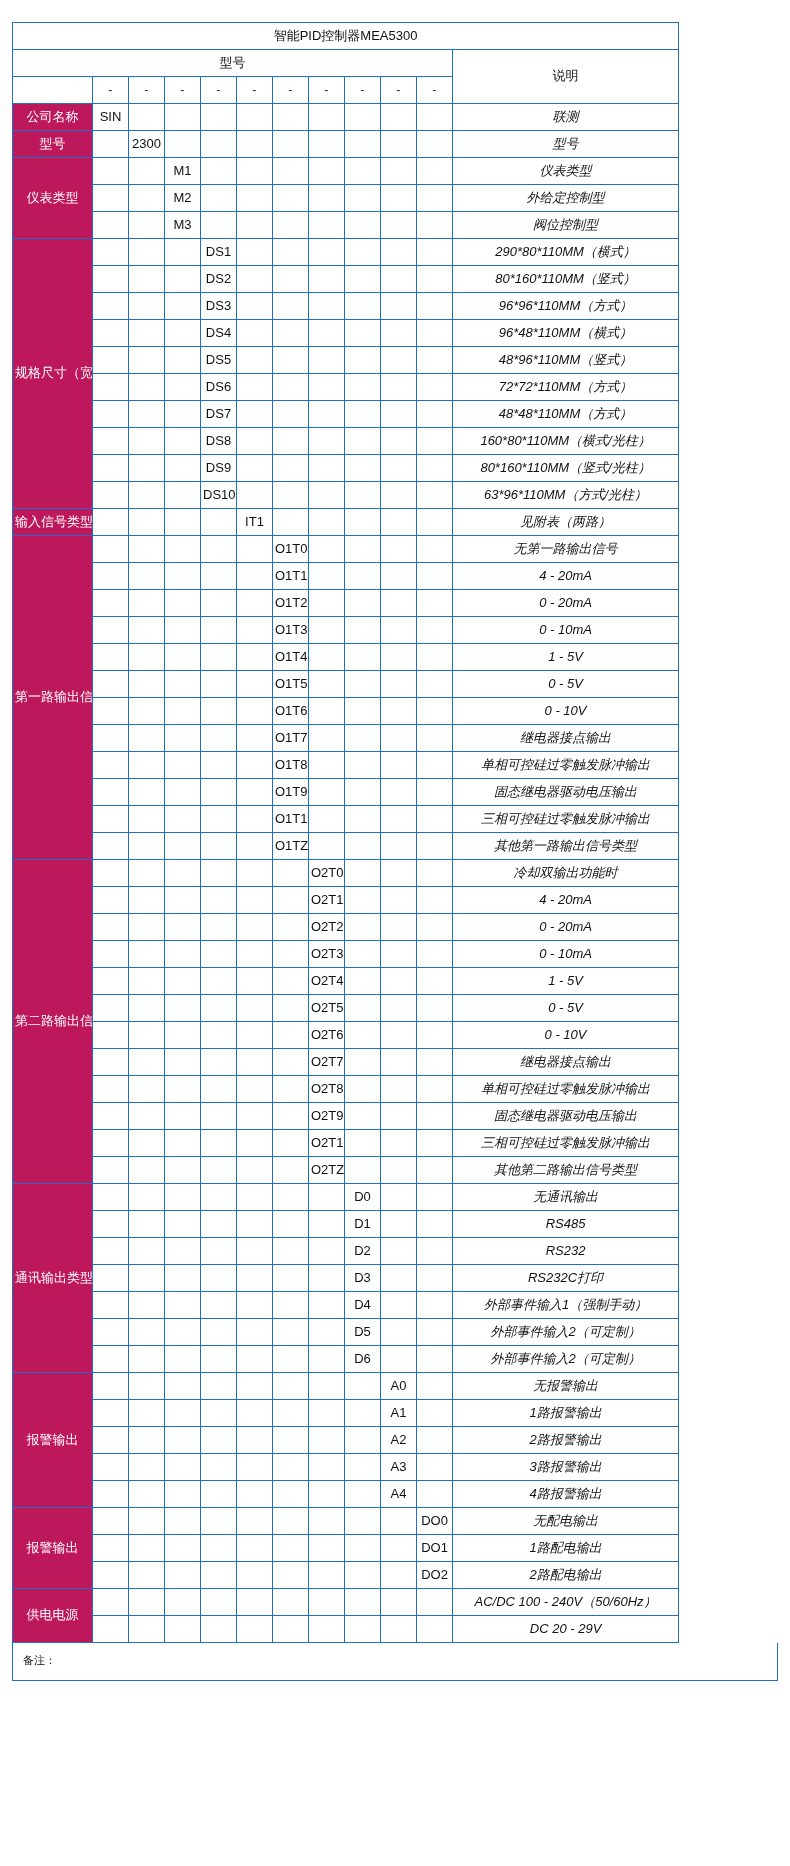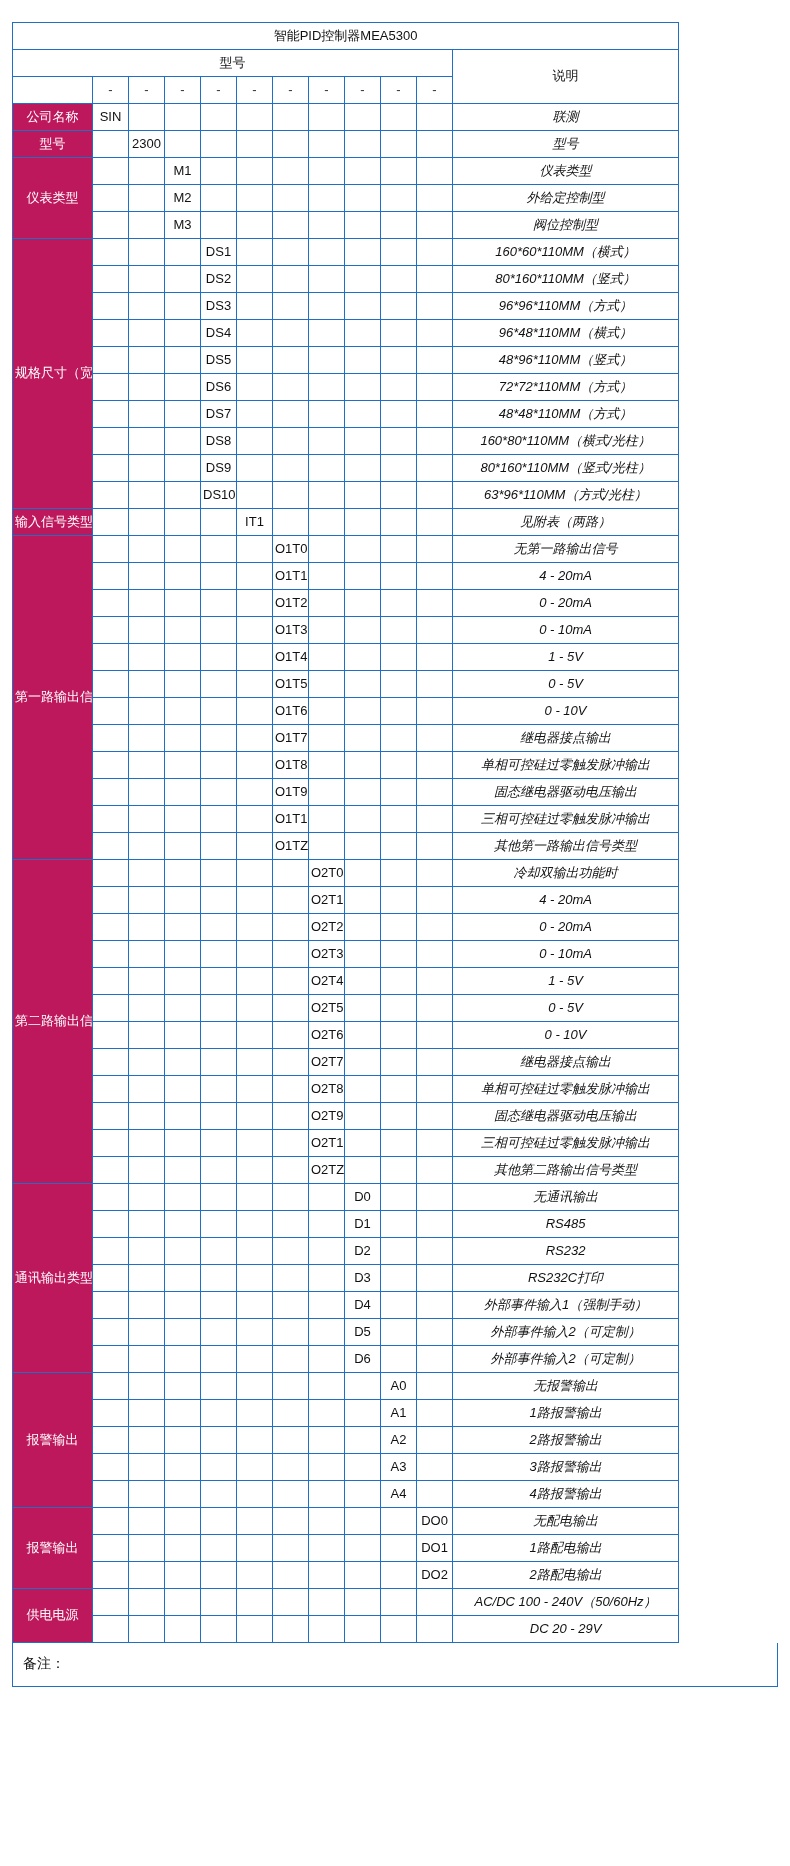--- a/index.html
+++ b/index.html
@@ -45,21 +45,21 @@
   }
   td.code{font-size:12.5px;margin-top:20px;}
   td.desc{font-size:13px;font-style:italic;}
   td.dash{color:#333;font-size:12px;}
   .notes{
     width:766px;
     box-sizing:border-box;
     border:1px solid #1f6fc4;
     border-top:none;
     padding:8px 10px 10px 10px;
-    font-size:14px;
+    font-size:11px;
     line-height:1.75;
     text-align:left;
     color:#111;
   }
   .notes div{white-space:normal;}
 </style>
 </head>
 <body>
 
 <div class="page">
@@ -172,21 +172,21 @@
           <td class="white"></td>
           <td class="white"></td>
           <td class="white"></td>
           <td class="white code">DS1</td>
           <td class="white"></td>
           <td class="white"></td>
           <td class="white"></td>
           <td class="white"></td>
           <td class="white"></td>
           <td class="white"></td>
-          <td class="white desc">160*60*110MM（横式）</td>
+          <td class="white desc">290*80*110MM（横式）</td>
         </tr>
         <tr>
           <td class="white"></td>
           <td class="white"></td>
           <td class="white"></td>
           <td class="white code">DS2</td>
           <td class="white"></td>
           <td class="white"></td>
           <td class="white"></td>
           <td class="white"></td>

